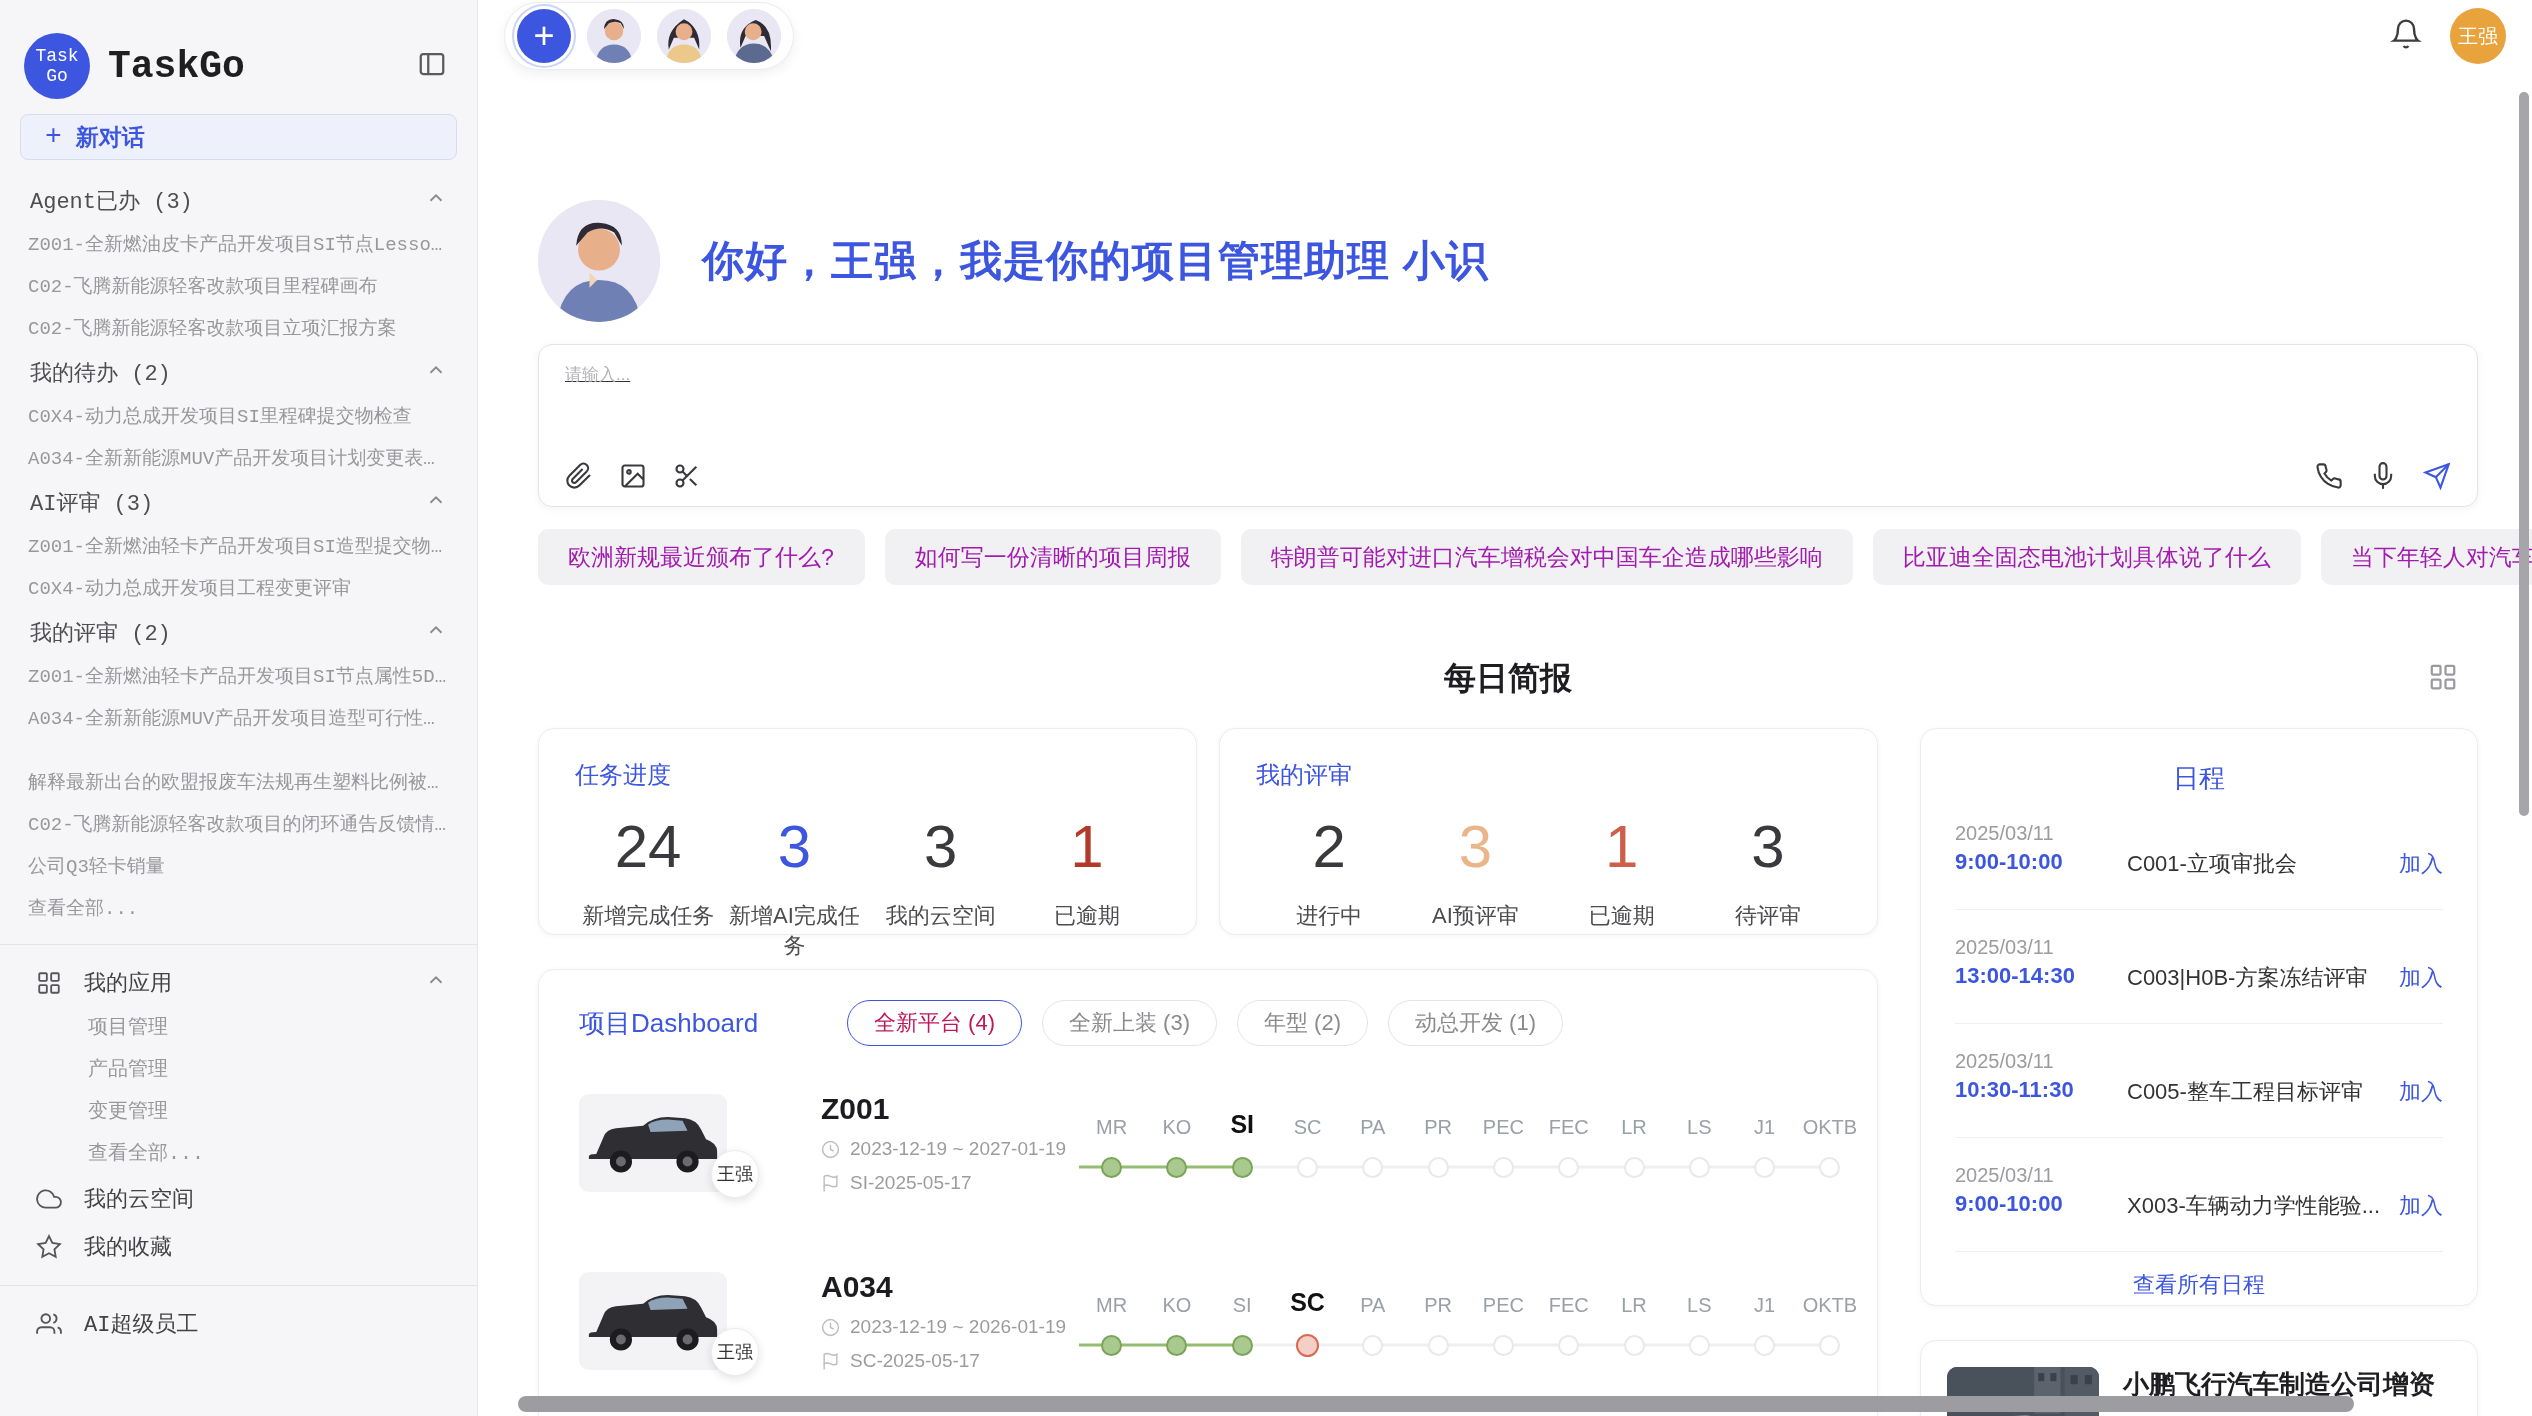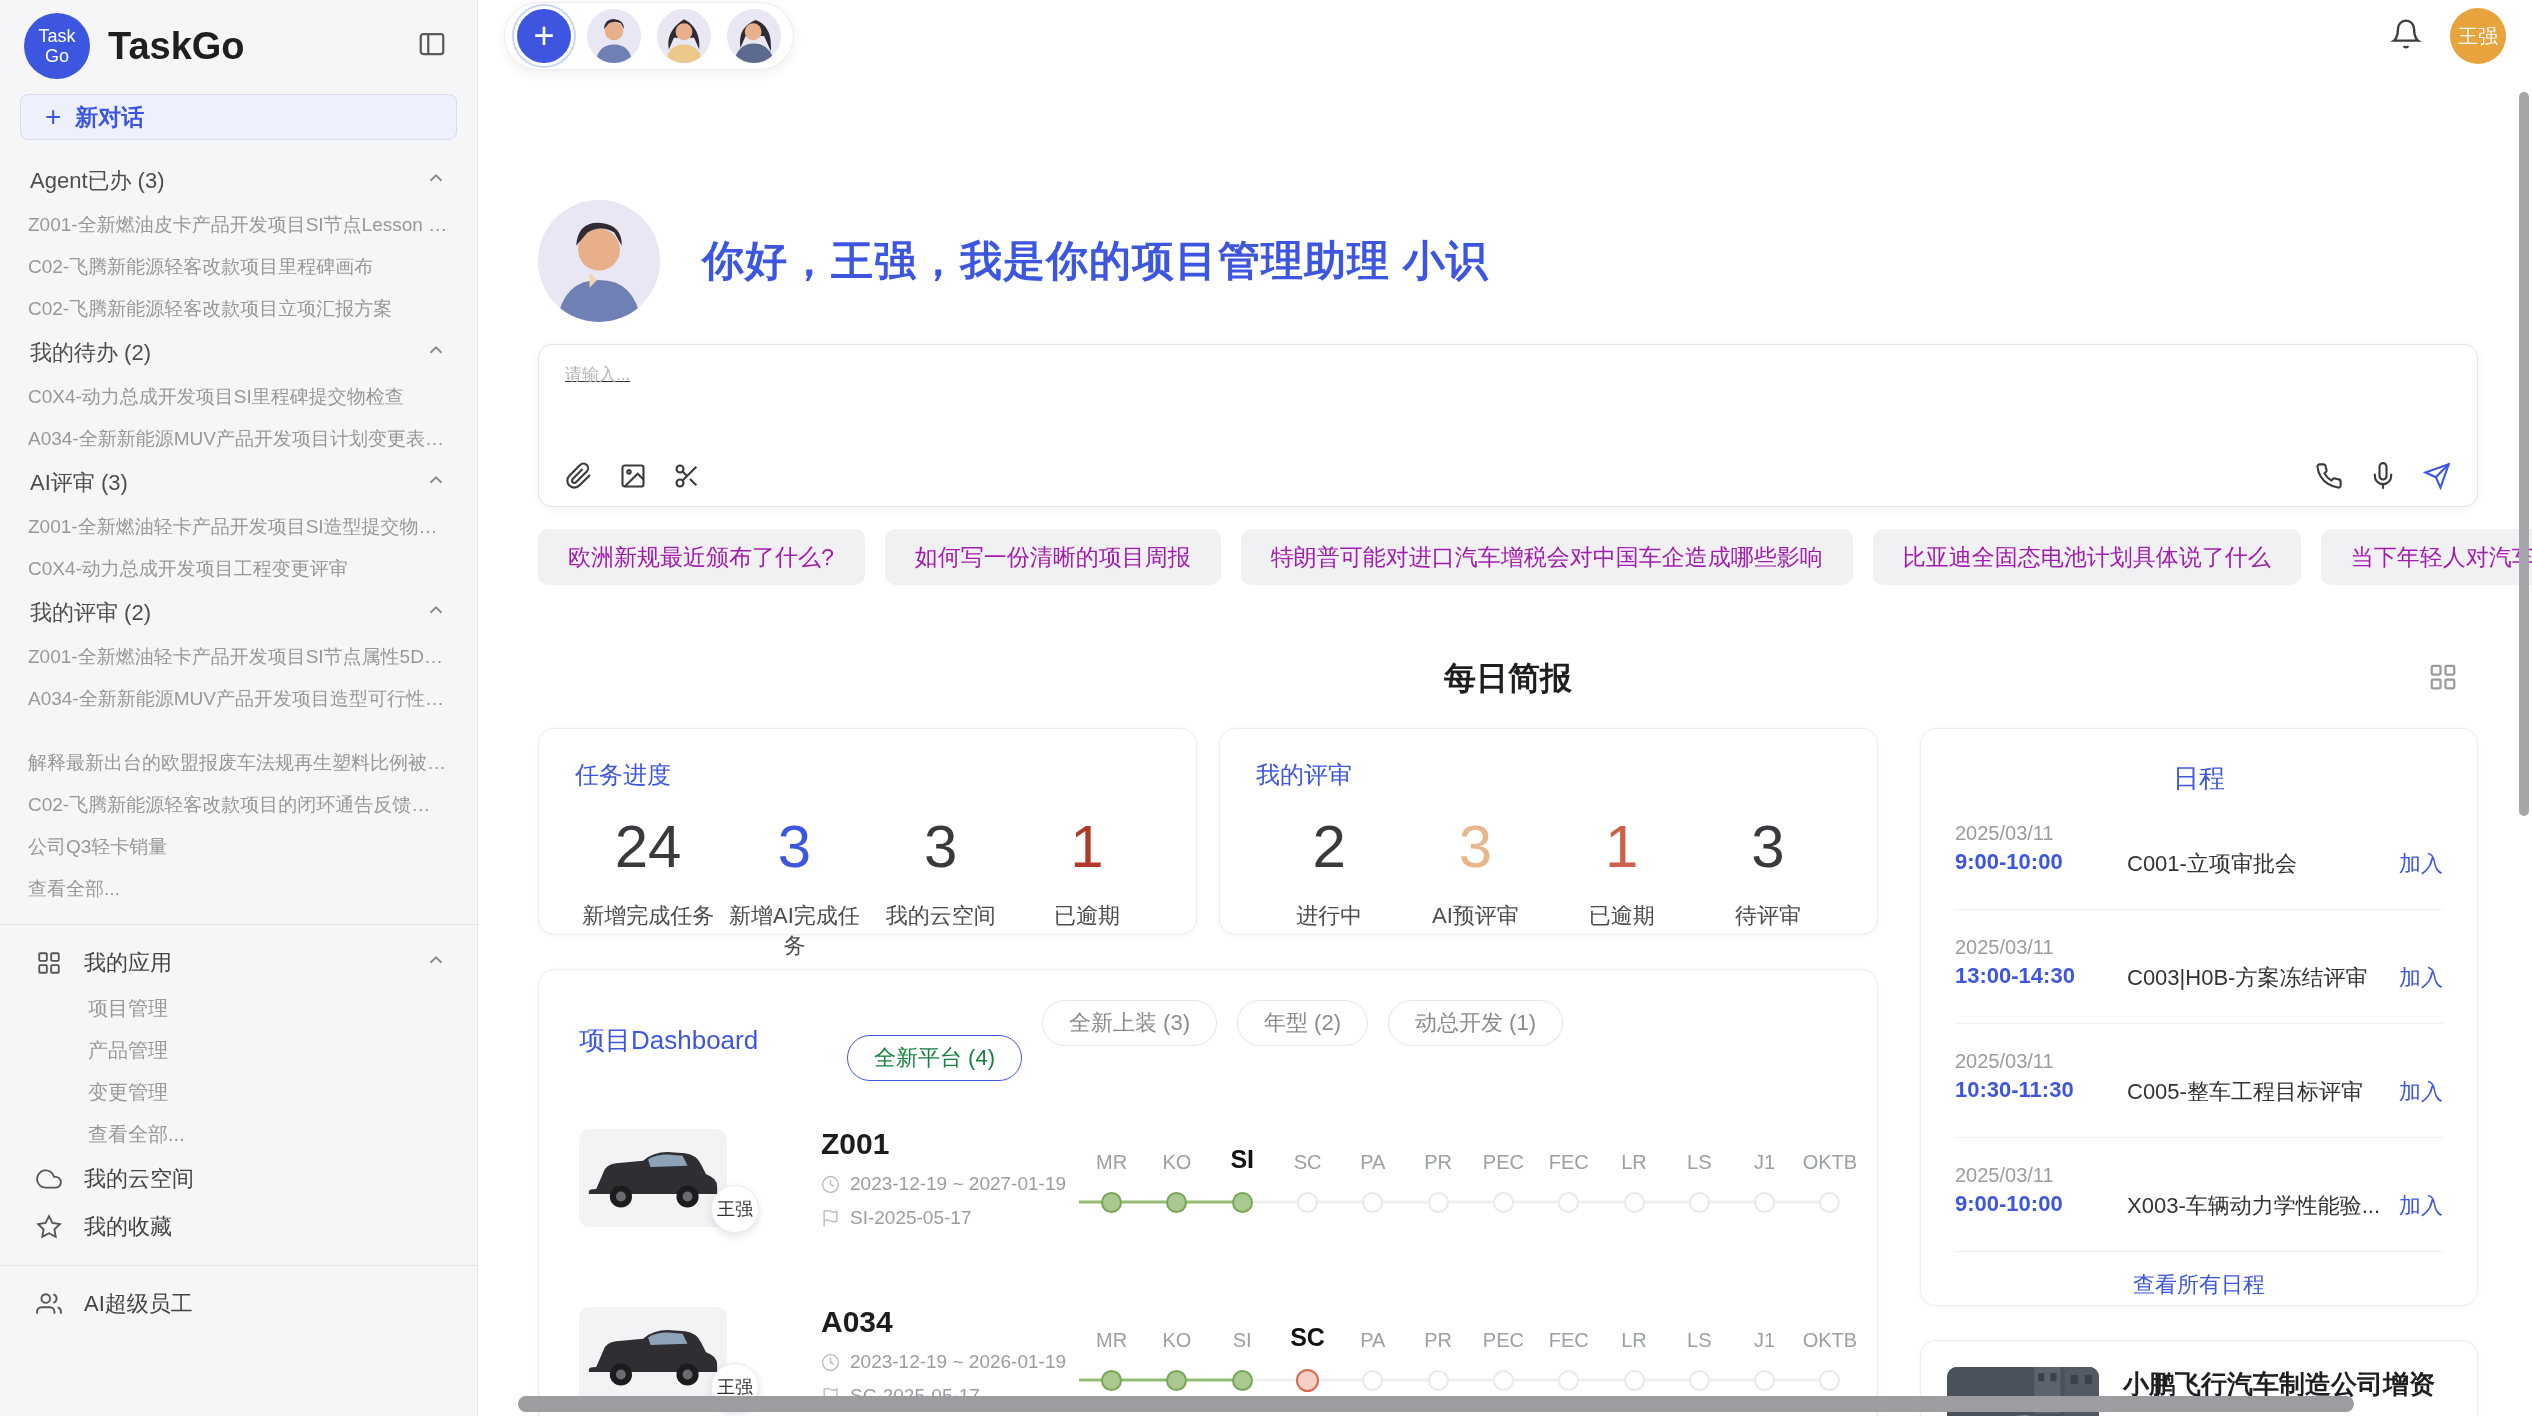--- a/index.html
+++ b/index.html
@@ -2,21 +2,21 @@
 <html><head>
 <meta charset="utf-8">
 <style>
   * { margin:0; padding:0; box-sizing:border-box; }
   html,body { width:2532px; height:1416px; overflow:hidden; background:#fff;
     font-family:"Liberation Sans","DejaVu Sans",sans-serif; color:#333; }
   .app { display:flex; width:2532px; height:1416px; }
 
   
   .sidebar { width:478px; height:100%; background:#f6f6f8; border-right:1px solid #e7e7ea;
-    flex:0 0 478px; padding-top:10px; overflow:hidden; position:relative; }
+    flex:0 0 478px; padding-top:30px; overflow:hidden; position:relative;font-family:Liberation Mono, monospace; }
   .sb-head { display:flex; align-items:center; padding:0 30px 0 24px; height:72px; }
   .logo { width:66px; height:66px; border-radius:50%; background:#3d56e0; color:#fff;
     display:flex; flex-direction:column; align-items:center; justify-content:center;
     font-size:18px; line-height:20px; font-weight:500; flex:0 0 66px; }
   .app-title { font-size:38px; font-weight:700; color:#1f1f1f; margin-left:18px; flex:1; }
   .panel-icon svg { width:30px; height:30px; stroke:#5a5a5a; fill:none; stroke-width:1.8; }
   .new-chat { margin:12px 20px 18px 20px; height:46px; border:1px solid #d7dbf4; background:#eef0fb;
     border-radius:8px; display:flex; align-items:center; gap:14px; padding-left:24px;
     color:#3d56e0; font-size:23px; font-weight:600; cursor:pointer; }
   .new-chat .plus { font-size:28px; font-weight:400; line-height:1; }
@@ -90,21 +90,21 @@
   .stat-value { font-size:60px; font-weight:500; line-height:1; }
   .stat-label { margin-top:24px; font-size:22px; color:#4c4c50; }
 
   .dash-card { margin-top:34px; height:700px; background:#fff; border:1px solid #ececf0;
     border-radius:16px; box-shadow:0 1px 6px rgba(30,30,60,.04); padding:30px 40px; overflow:hidden; }
   .dash-head { display:flex; align-items:center; }
   .dash-title { font-size:26px; color:#3d56e0; width:268px; }
   .tabs { display:flex; gap:20px; }
   .tab { height:46px; border:1px solid #e4e4e8; border-radius:26px; padding:0 26px; display:flex;
     align-items:center; font-size:22px; color:#8a8a90; background:#fff; cursor:pointer; white-space:nowrap; }
-  .tab.active { border-color:#3d56e0; color:#15803d;margin-top:35px; }
+  .tab.active { border-color:#3d56e0; color:#be185d; }
 
   .project-row { display:flex; align-items:center; height:162px; margin-top:16px; }
   .car-wrap { position:relative; width:150px; flex:0 0 150px; }
   .car-img { width:148px; height:98px; border-radius:10px; background:#f3f3f6; overflow:hidden; }
   .car-img svg { width:100%; height:100%; display:block; }
   .owner-badge { position:absolute; right:-30px; bottom:-6px; width:48px; height:48px; border-radius:50%;
     background:#fff; border:1px solid #ededf1; box-shadow:0 3px 8px rgba(30,30,60,.12);
     display:flex; align-items:center; justify-content:center; font-size:18px; color:#333; }
   .proj-info { margin-left:92px; width:258px; flex:0 0 258px; }
   .proj-code { font-size:30px; font-weight:700; color:#1c1c20; }

